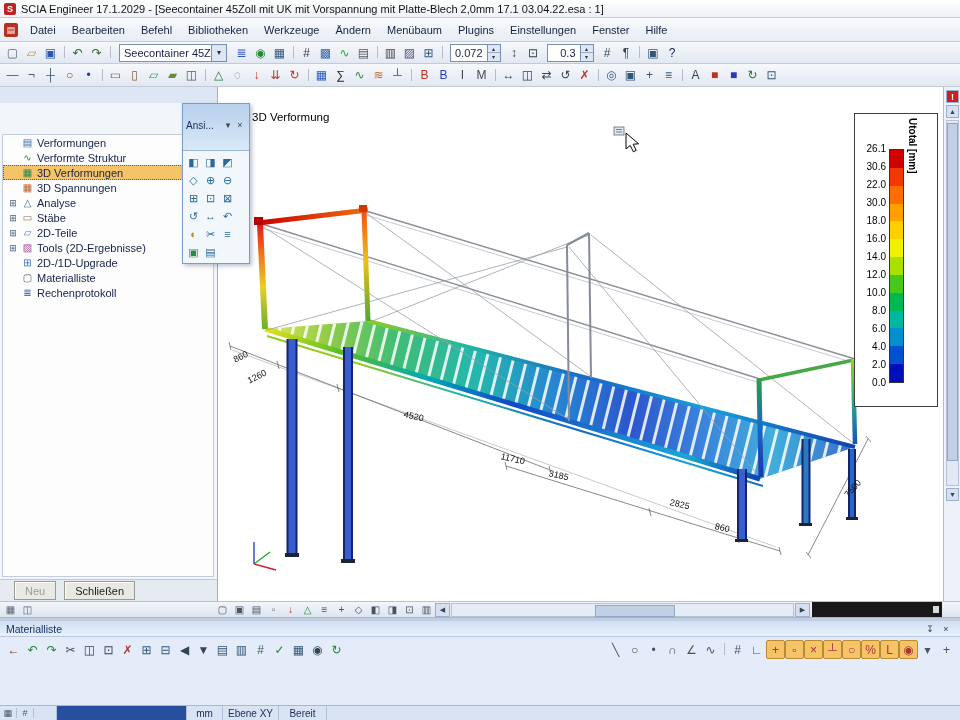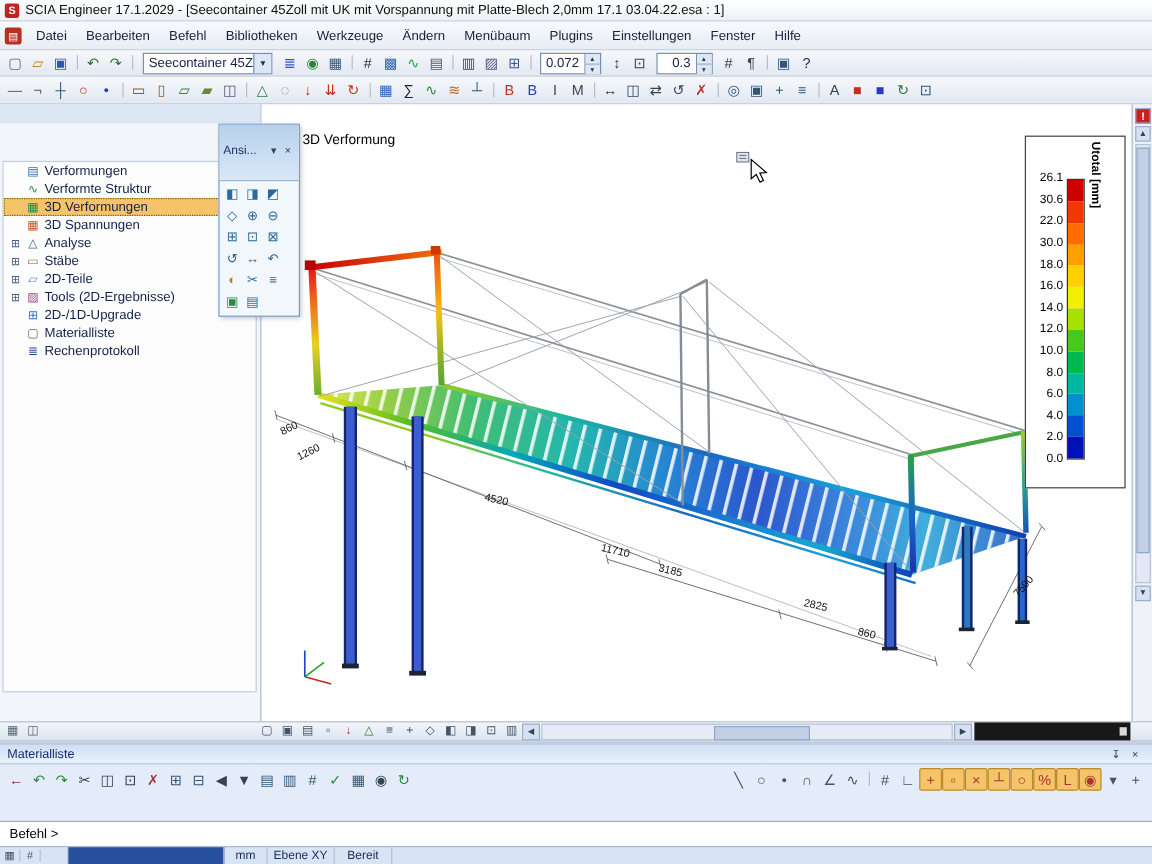--- a/index.html
+++ b/index.html
@@ -332,20 +332,24 @@
         <span class="tico" style="color: rgb(102, 102, 102);">▢</span>
         <span class="tlabel">Materialliste</span>
       </div>
 
       <div class="tree-item">
         <span class="exp"></span>
         <span class="tico" style="color: rgb(42, 74, 154);">≣</span>
         <span class="tlabel">Rechenprotokoll</span>
       </div>
     </div>
+  <div id="panelbtns">
+    <span class="btn disabled">Neu</span>
+    <span class="btn">Schließen</span>
+  </div>
 </div>
 
 <div class="abs" id="viewport">
   <svg id="scene" viewBox="0 0 725 514" xmlns="http://www.w3.org/2000/svg">
     <defs>
       <linearGradient id="deckG" x1="0" y1="0" x2="1" y2="0">
         <stop offset="0" stop-color="#e0e84a"></stop>
           <stop offset="0.1" stop-color="#8cc838"></stop>
         <stop offset="0.22" stop-color="#30b868"></stop>
           <stop offset="0.36" stop-color="#12b0a8"></stop>
@@ -662,23 +666,20 @@
         <span class="ico active" style="color: rgb(170, 51, 51);">×</span>
         <span class="ico active" style="color: rgb(170, 51, 51);">┴</span>
         <span class="ico active" style="color: rgb(170, 51, 51);">○</span>
         <span class="ico active" style="color: rgb(170, 51, 51);">%</span>
         <span class="ico active" style="color: rgb(170, 51, 51);">L</span>
         <span class="ico active" style="color: rgb(170, 51, 51);">◉</span>
         <span class="ico" style="color: rgb(68, 85, 102);">▾</span>
         <span class="ico" style="color: rgb(68, 85, 102);">+</span>
       </div>
   </div>
-  <div id="cmdinput">
-    <span>Befehl &gt;</span>
-  </div>
 </div>
 
 <div class="abs" id="statusbar">
   <div class="icons" style="display:flex">
 
   <span class="scell iconc">▦</span>
       <span class="scell iconc">#</span>
     </div>
   <div id="sgap"></div>
   <div class="scell" id="sdark"></div>

